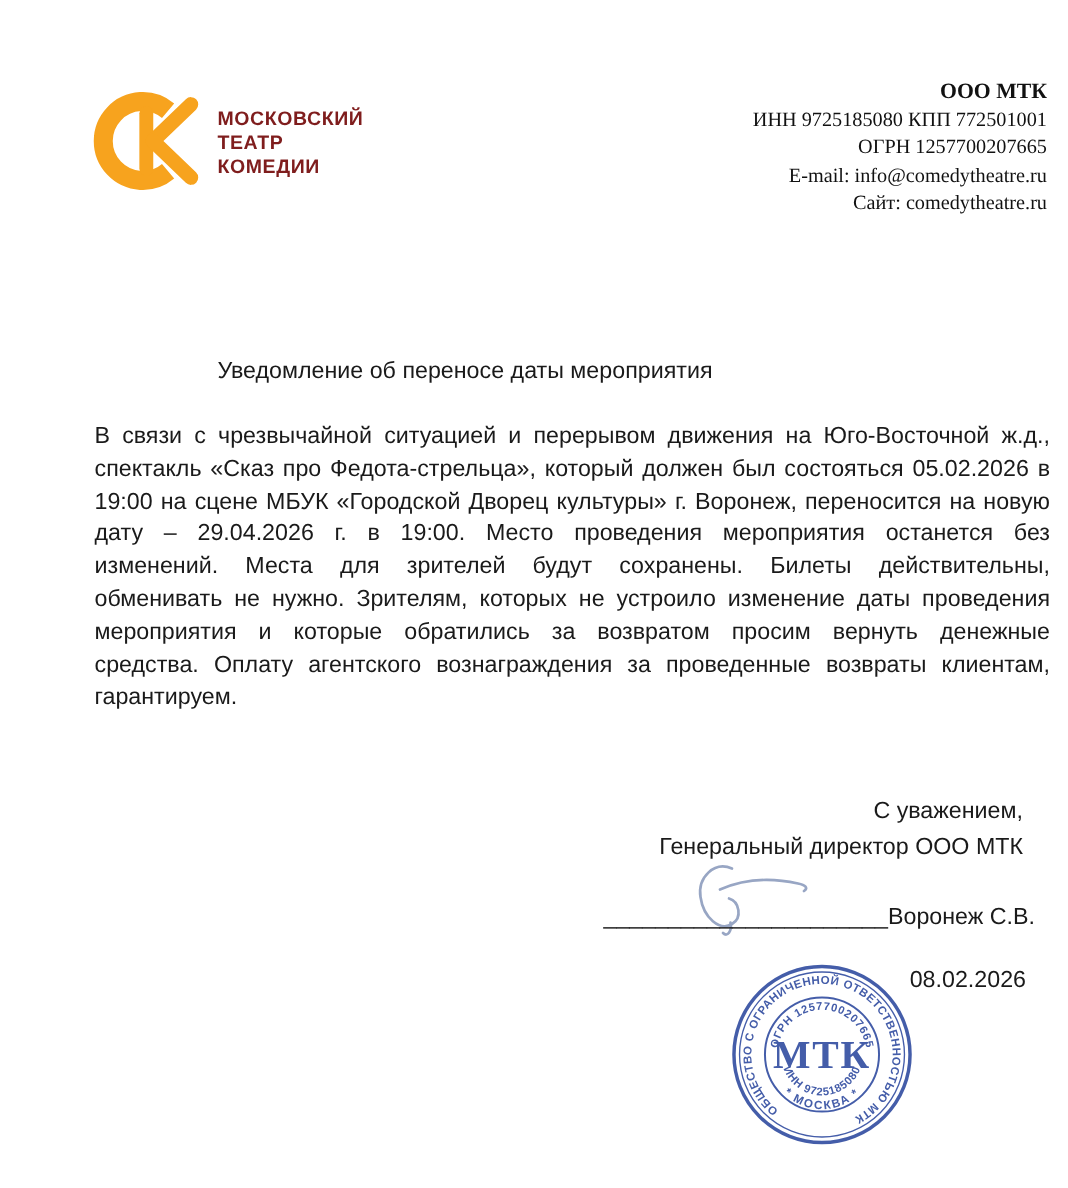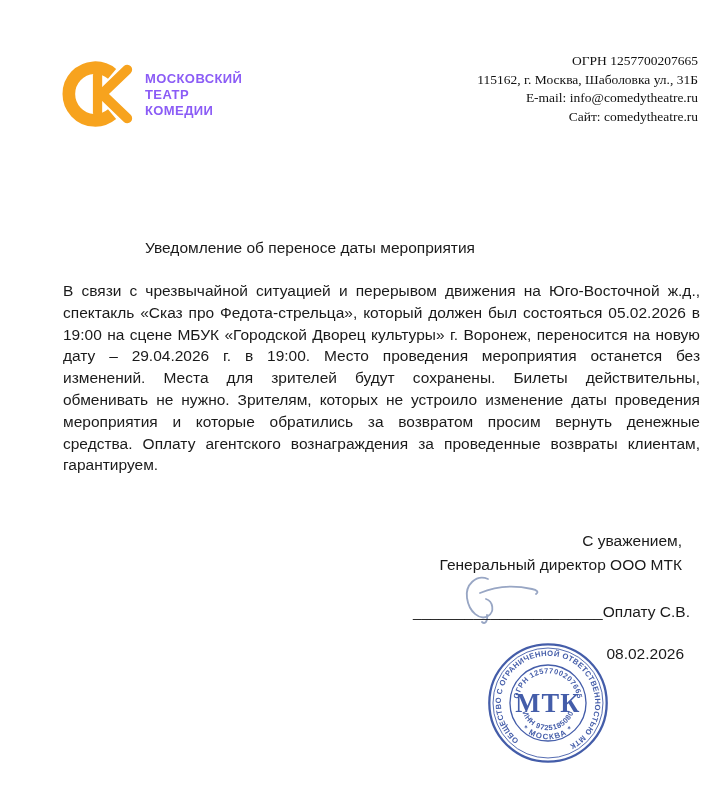--- a/index.html
+++ b/index.html
@@ -6,21 +6,21 @@
   .page{
     position:relative;width:712px;height:792px;background:#ffffff;
     font-family:"Liberation Sans",sans-serif;color:#1a1a1a;overflow:hidden;
   }
   
   .logo{position:absolute;left:60px;top:55px;display:flex;align-items:flex-start;}
   .logo-mark{width:78px;height:78px;display:block;}
   .logo-title{
     margin-left:7px;margin-top:16px;
     font-size:13px;font-weight:bold;line-height:16px;letter-spacing:.4px;
-    color:#8b5cf6;text-transform:uppercase;
+    color:#7f1d1d;text-transform:uppercase;
   }
   .header-info{
     position:absolute;top:52px;right:14px;text-align:right;
     font-family:"Liberation Serif",serif;font-size:13.5px;line-height:18.5px;color:#111;
   }
   .header-info .company{font-weight:bold;font-size:14.5px;}
   
   .recipient{position:absolute;top:186px;right:27px;font-size:15.5px;}
   .doc-title{position:absolute;top:239px;left:0;width:620px;text-align:center;font-size:15.5px;}
   .body-text{
@@ -52,42 +52,43 @@
       </g>
     </svg>
     <div class="logo-title">
       <div>МОСКОВСКИЙ</div>
       <div>ТЕАТР</div>
       <div>КОМЕДИИ</div>
     </div>
   </div>
 
   <div class="header-info">
+    <div class="company">ООО МТК</div>
+    <div>ИНН 9725185080 КПП 772501001</div>
     <div>ОГРН 1257700207665</div>
-    <div>115162, г. Москва, Шаболовка ул., 31Б</div>
     <div>E-mail: info@comedytheatre.ru</div>
     <div>Сайт: comedytheatre.ru</div>
   </div>
 
   <div class="doc-title">Уведомление об переносе даты мероприятия</div>
   <p class="body-text">В связи с чрезвычайной ситуацией и перерывом движения на Юго-Восточной ж.д., спектакль «Сказ про Федота-стрельца», который должен был состояться 05.02.2026 в 19:00 на сцене МБУК «Городской Дворец культуры» г. Воронеж, переносится на новую дату – 29.04.2026 г. в 19:00. Место проведения мероприятия останется без изменений. Места для зрителей будут сохранены. Билеты действительны, обменивать не нужно. Зрителям, которых не устроило изменение даты проведения мероприятия и которые обратились за возвратом просим вернуть денежные средства. Оплату агентского вознаграждения за проведенные возвраты клиентам, гарантируем.</p>
 
   <div class="regards">С уважением,</div>
   <div class="position-line">Генеральный директор ООО МТК</div>
 
   <svg class="signature-svg" viewBox="0 0 95 54" aria-hidden="true">
     <g stroke="#98A6C4" stroke-width="1.8" fill="none" stroke-linecap="round">
       <path d="M 36 8 C 24 3 13 14 15 27 C 17 41 28 50 36 45 C 43 41 41 30 34 28"></path>
       <path d="M 28 22 C 44 15 62 14 80 18 C 85 19 87 21 84 23"></path>
       <path d="M 35 44 C 36 50 33 54 30 51"></path>
     </g>
   </svg>
 
   <div class="sig-row">
-    <span class="underscores">______________________</span><span>Оплату С.В.</span>
+    <span class="underscores">______________________</span><span>Воронеж С.В.</span>
   </div>
 
   <div class="date-line">08.02.2026</div>
 
   <svg class="stamp-svg" viewBox="0 0 150 150" aria-hidden="true">
     <g fill="none" stroke="#3B55A5">
       <circle cx="75" cy="75" r="71" stroke-width="2.8"></circle>
       <circle cx="75" cy="75" r="66.5" stroke-width="1.1"></circle>
       <circle cx="75" cy="75" r="46" stroke-width="1.6"></circle>
     </g>

